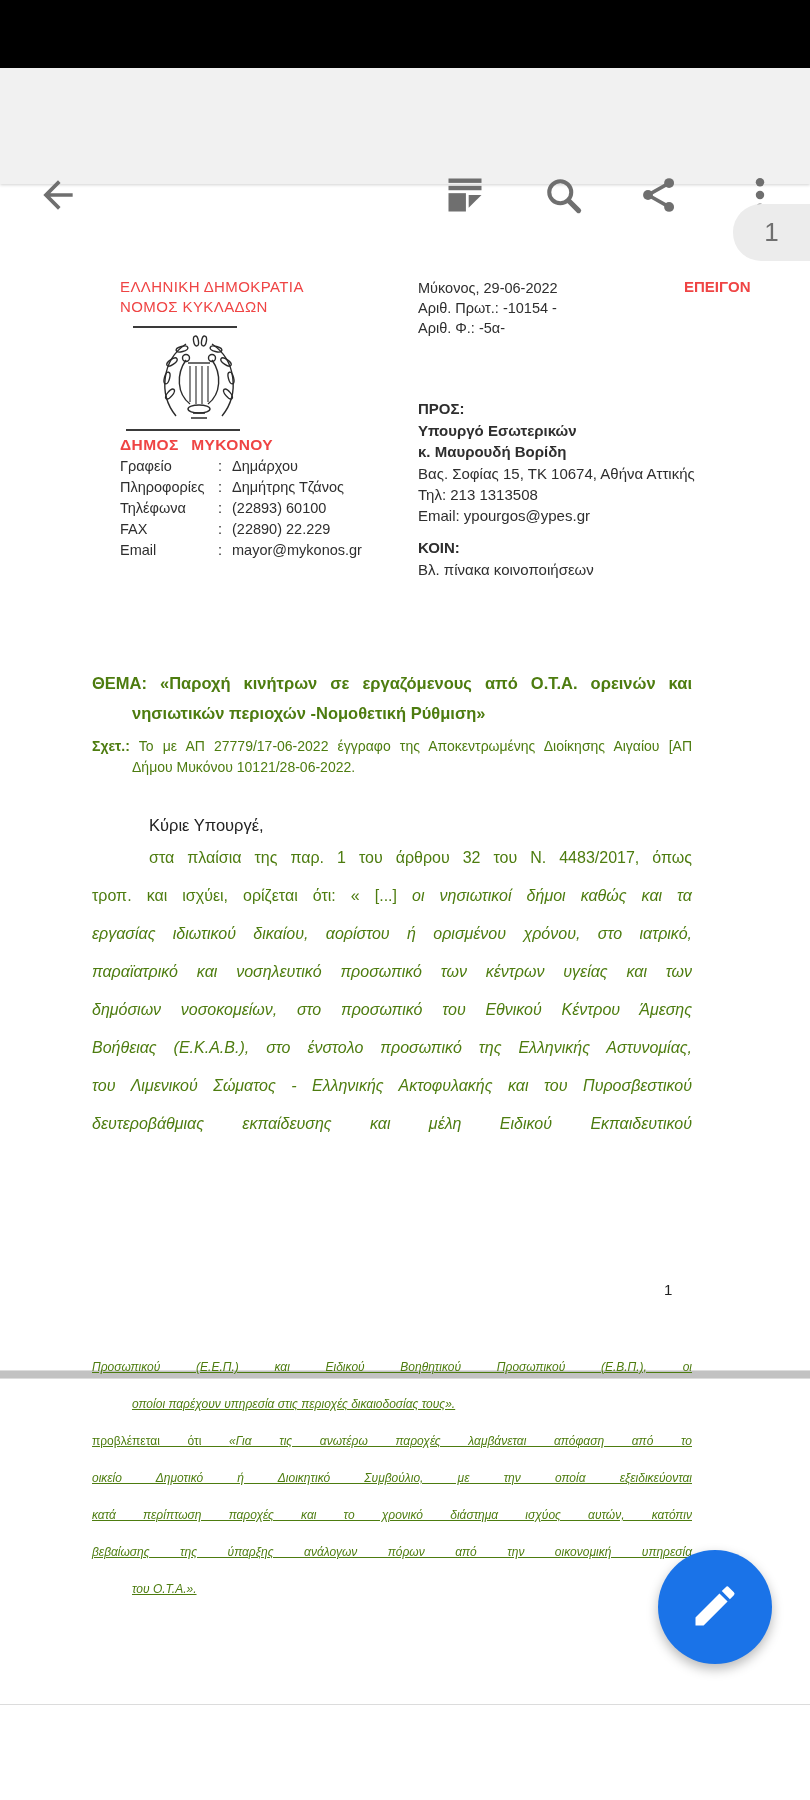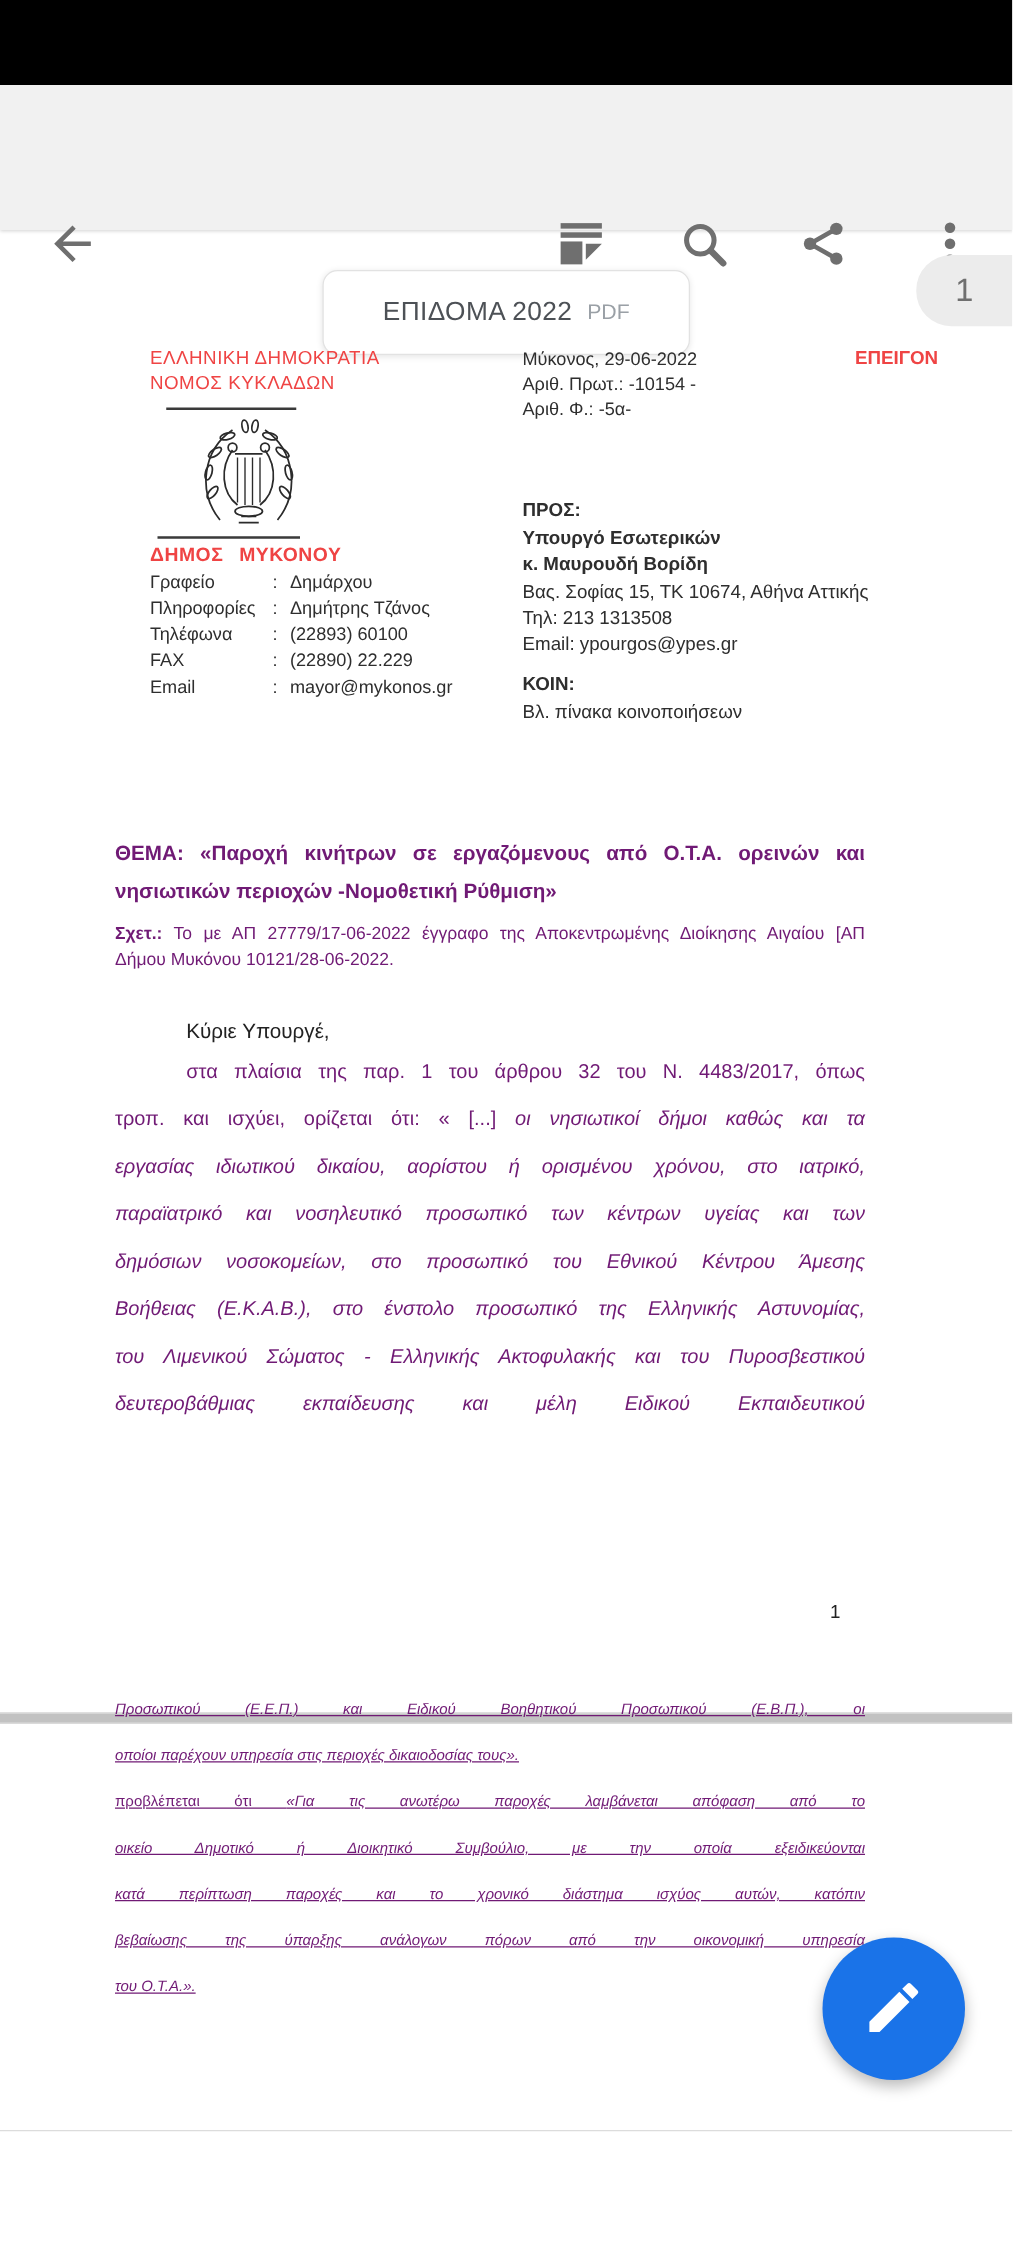--- a/index.html
+++ b/index.html
@@ -26,23 +26,23 @@
   .muni{font-size:15.5px;font-weight:bold;word-spacing:8px;letter-spacing:.4px;}
   .rule{position:absolute;height:2px;background:#3a3a3a;}
   .contact-tbl{position:absolute;left:120px;top:456px;font-size:14.5px;color:#2e2e2e;}
   .c-row{display:flex;height:21px;line-height:21px;}
   .c-row .lab{width:98px;}
   .c-row .col{width:14px;}
   .bold{font-weight:bold;}
   .refline{font-size:14.5px;line-height:20px;color:#2e2e2e;}
   .rcp{font-size:15px;line-height:21px;color:#2e2e2e;}
   
-  .tblock{position:absolute;left:92px;width:600px;color:#701a75;}
+  .tblock{position:absolute;left:92px;width:600px;color:#4d7c0f;}
   .tl{white-space:nowrap;text-align:justify;text-align-last:justify;}
-  .tl.last{text-align-last:left;}
+  .tl.last{text-align-last:left;margin-left:40px;}
   .tl.ind{text-indent:57px;}
   .it{font-style:italic;}
   .bd{font-weight:bold;}
   #subject{top:668px;font-size:16.5px;line-height:30px;font-weight:bold;}
   #related{top:736px;font-size:14px;line-height:21px;}
   #salutation{position:absolute;left:149px;top:816px;font-size:16.5px;color:#222;}
   #body1{top:839px;font-size:16px;line-height:38px;}
   #body2{top:1349px;font-size:12px;line-height:37px;text-decoration:underline;}
   #pg1num{position:absolute;left:664px;top:1281px;font-size:15px;color:#222;}
   .page-divider{position:absolute;left:0;top:1370px;width:810px;height:7px;background:#c2c2c2;
@@ -106,24 +106,20 @@
           <g fill="#6f6f6f">
               <circle cx="12" cy="5" r="2.3"></circle>
               <circle cx="12" cy="12" r="2.3"></circle>
               <circle cx="12" cy="19" r="2.3"></circle>
             </g>
         </svg>
       </span>
     </button>
   </div>
 
-  <div class="doc-pill">
-    <span class="ttl">ΕΠΙΔΟΜΑ 2022</span>
-    <span class="pdf">PDF</span>
-  </div>
   <div class="page-badge">
     <span>1</span>
   </div>
 
   <div class="lh-txt caps" style="left:120px;top:278px">ΕΛΛΗΝΙΚΗ ΔΗΜΟΚΡΑΤΙΑ</div>
   <div class="lh-txt caps" style="left:120px;top:298px">ΝΟΜΟΣ ΚΥΚΛΑΔΩΝ</div>
   <div class="rule" style="left:133px;top:326px;width:104px"></div>
 
   <span class="emblem">
     <svg width="106" height="94" viewBox="0 0 106 94" fill="none" stroke="#2b2b2b" stroke-width="1.4">

